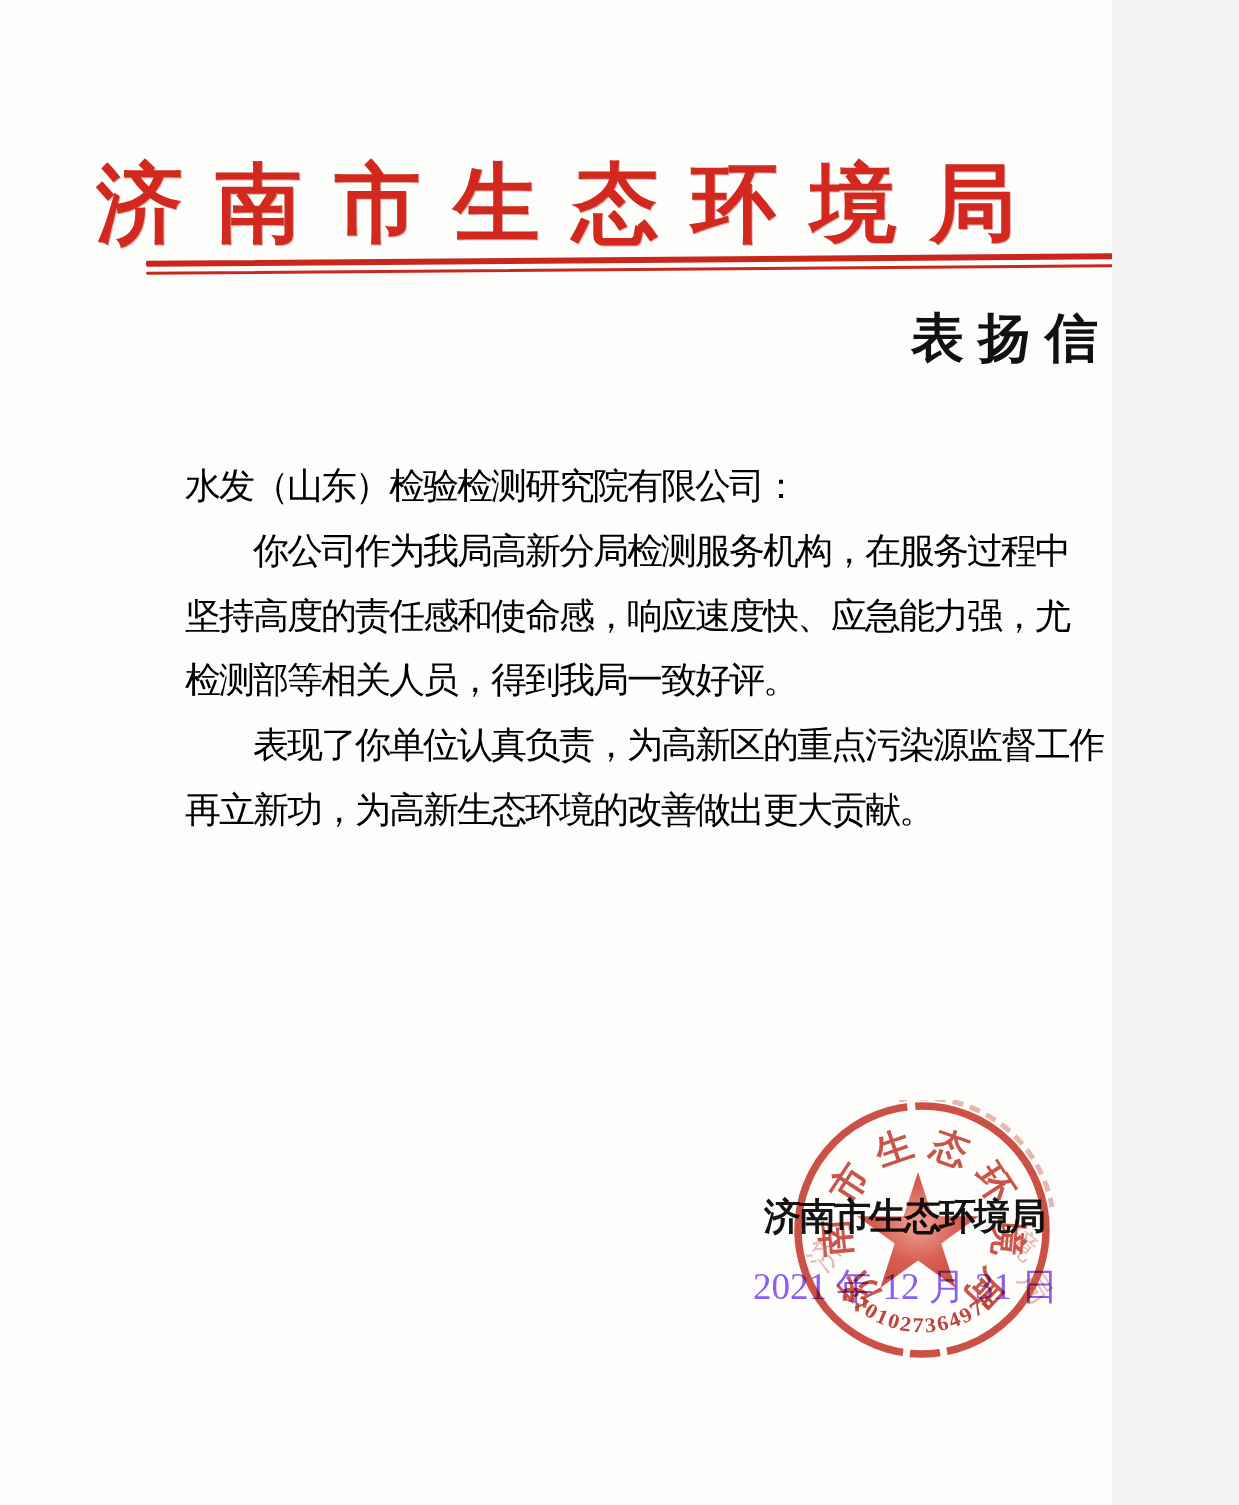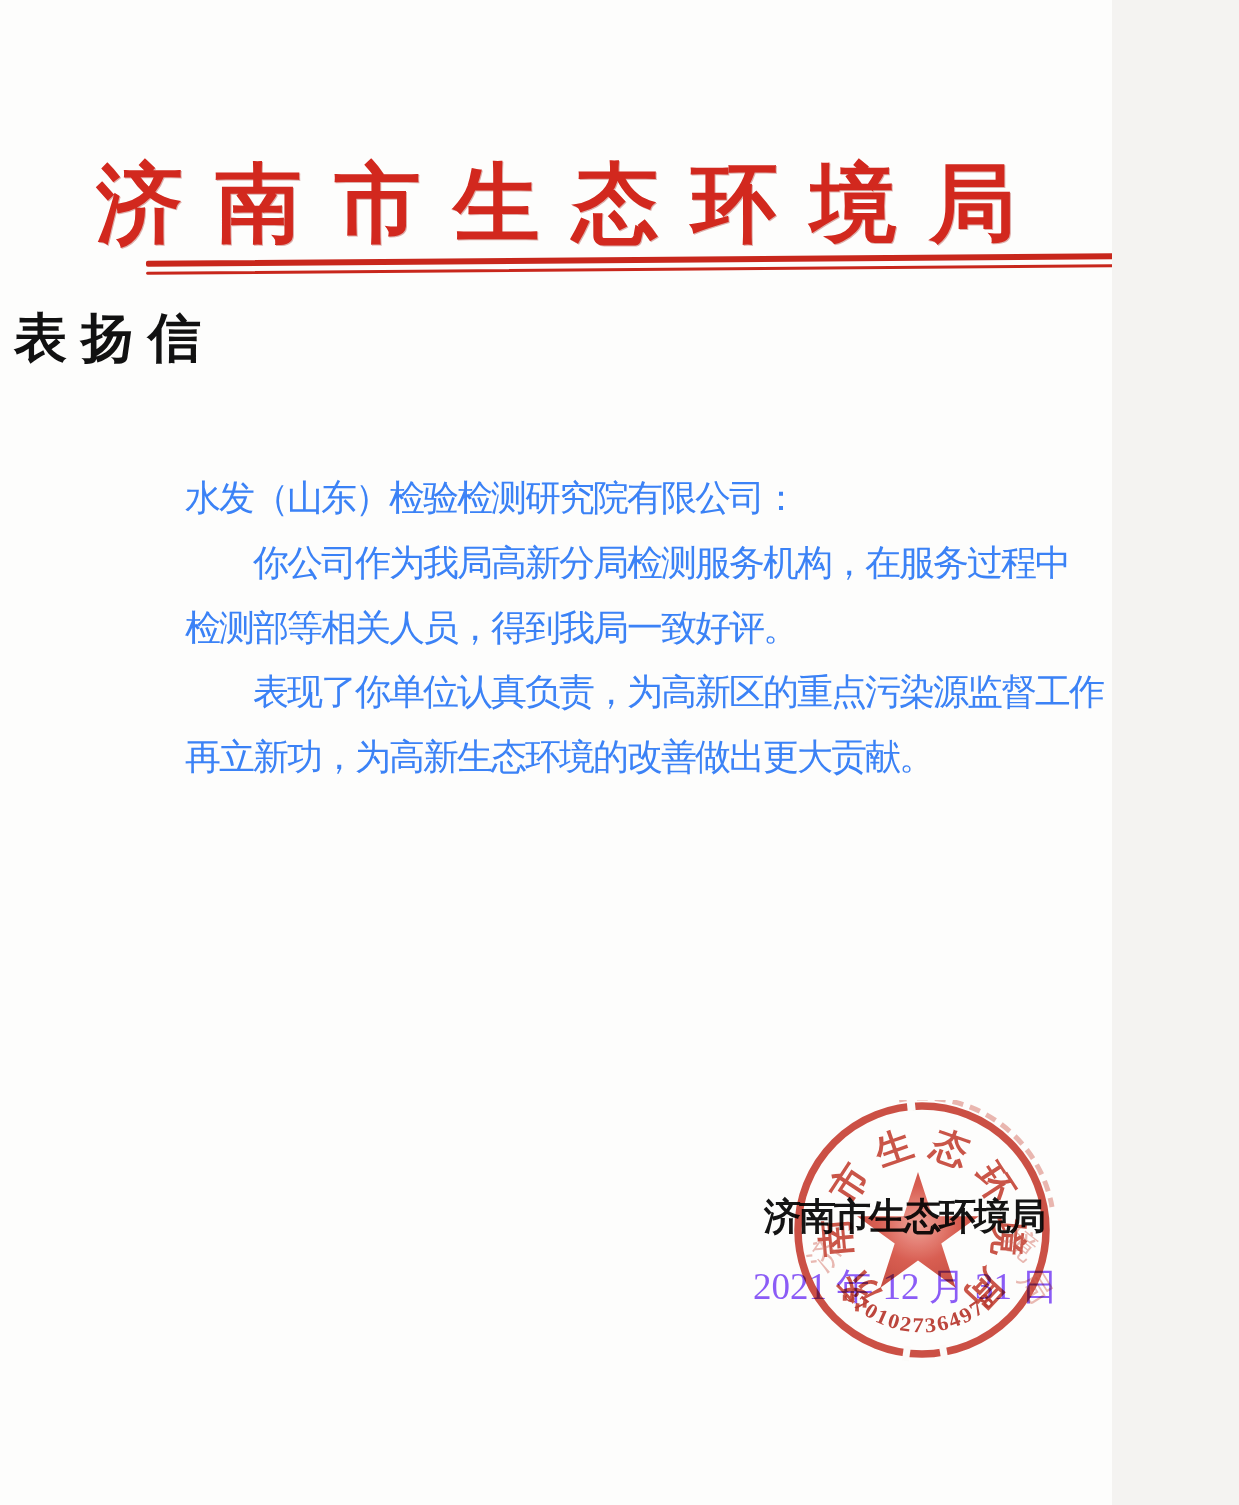--- a/index.html
+++ b/index.html
@@ -33,36 +33,35 @@
     width:968px;height:26px;
     transform:rotate(-0.45deg);
     transform-origin:50% 50%;
   }
   .rule-thick{position:absolute;top:3px;left:0;width:100%;height:6px;background:#c8271c;border-radius:2px;}
   .rule-thin{position:absolute;top:14px;left:0;width:100%;height:3px;background:#c8271c;border-radius:2px;}
   
   .doc-title{
     position:absolute;
     top:303px;left:0;right:0;
-    text-align:left;
+    text-align:right;
     font-size:53px;
     font-weight:bold;
     letter-spacing:14px;
     text-indent:14px;
     color:#111;
     white-space:nowrap;
   }
   
   .body-block{
     position:absolute;
-    left:185px;top:469px;
+    left:185px;top:454px;
     width:930px;
-    color:#3b82f6;
+    color:#000000;
     font-size:36px;
-    font-family:Liberation Mono, monospace;
   }
   .body-line{
     height:64.8px;
     line-height:64.8px;
     letter-spacing:-2px;
     white-space:nowrap;
   }
   .indent{padding-left:68px;}
   
   .sig-org{
@@ -102,20 +101,21 @@
   <div class="rule-wrap">
     <div class="rule-thick"></div>
     <div class="rule-thin"></div>
   </div>
 
   <div class="doc-title">表扬信</div>
 
   <div class="body-block">
     <div class="body-line">水发（山东）检验检测研究院有限公司：</div>
     <div class="body-line indent">你公司作为我局高新分局检测服务机构，在服务过程中</div>
+    <div class="body-line">坚持高度的责任感和使命感，响应速度快、应急能力强，尤</div>
     <div class="body-line">检测部等相关人员，得到我局一致好评。</div>
     <div class="body-line indent">表现了你单位认真负责，为高新区的重点污染源监督工作</div>
     <div class="body-line">再立新功，为高新生态环境的改善做出更大贡献。</div>
   </div>
 
   <div class="sig-org">济南市生态环境局</div>
   <div class="sig-date">2021 年 12 月 31 日</div>
 
   <svg class="seal" viewBox="0 0 268 268">
     <defs>

